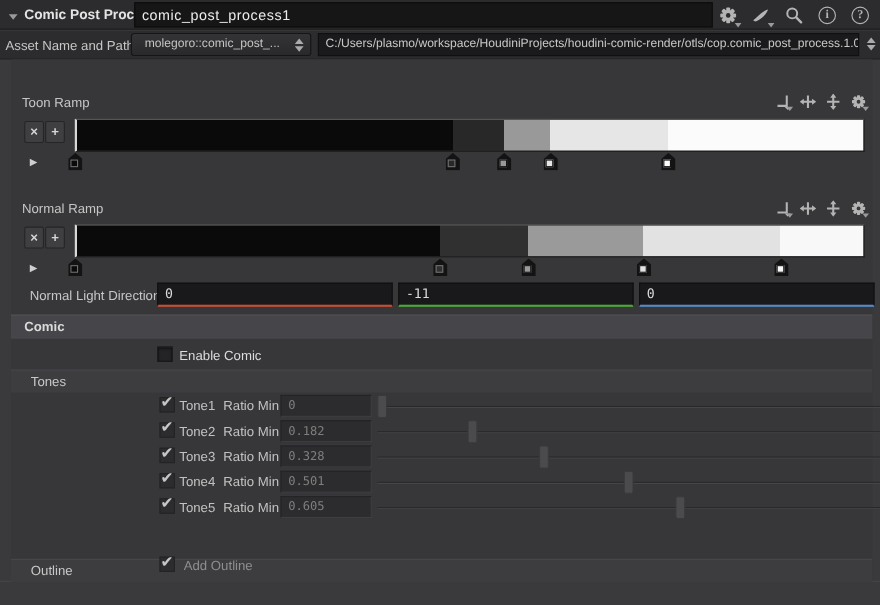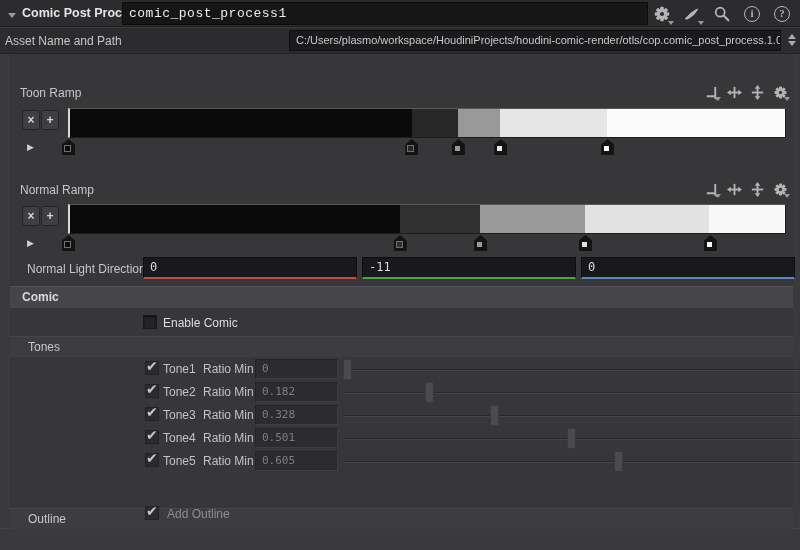--- a/index.html
+++ b/index.html
@@ -4,21 +4,21 @@
 <style>
   html,body{margin:0;padding:0;background:#222;}
   *{box-sizing:border-box;}
   .pane{position:relative;width:800px;height:550px;background:#3a3a3c;overflow:hidden;
         font-family:"Liberation Sans",sans-serif;color:#c8c8c8;font-size:12px;}
   
   .titlebar{position:absolute;left:0;top:0;width:800px;height:27px;background:#2c2c2e;border-bottom:1px solid #1d1d1d;}
   .collapse-arrow{position:absolute;left:8px;top:13px;width:0;height:0;border-left:4px solid transparent;border-right:4px solid transparent;border-top:5px solid #9a9a9a;}
   .pane-title{position:absolute;left:22px;top:6px;font-weight:bold;color:#e4e4e4;font-size:12.5px;}
   .node-name-field{position:absolute;left:122px;top:2px;width:526px;height:23px;background:#161616;border:1px solid #0d0d0d;
-        color:#ececec;font-family:Liberation Mono, monospace;font-size:13px;line-height:21px;padding:0 6px;letter-spacing:0.5px;}
+        color:#ececec;font-family:Liberation Sans, sans-serif;font-size:13px;line-height:21px;padding:0 6px;letter-spacing:0.5px;}
   .hdr-icons{position:absolute;right:8px;top:3px;height:22px;display:flex;align-items:center;gap:10px;}
   .hicon{position:relative;width:20px;height:20px;display:flex;align-items:center;justify-content:center;}
   .hicon svg{display:block;}
   .mini-caret{position:absolute;right:-2px;bottom:-1px;width:0;height:0;border-left:3px solid transparent;border-right:3px solid transparent;border-top:4px solid #9a9a9a;}
   .circle-glyph{width:16px;height:16px;border:1.6px solid #b4b4b4;border-radius:50%;color:#b4b4b4;
         font-weight:bold;font-size:11px;line-height:13px;text-align:center;font-family:"Liberation Serif",serif;}
   .assetrow{position:absolute;left:0;top:28px;width:800px;height:26px;background:#2c2c2e;border-bottom:1px solid #242426;}
   .asset-label{position:absolute;left:5px;top:6px;color:#c6c6c6;}
   .asset-dropdown{position:absolute;left:119px;top:2px;width:164px;height:21px;background:linear-gradient(#343436,#29292b);
         border:1px solid #151515;border-radius:3px;color:#c4c4c4;font-size:11px;line-height:19px;text-align:center;padding-right:16px;}
@@ -104,20 +104,27 @@
         <div class="circle-glyph">i</div>
       </div>
       <div class="hicon">
         <div class="circle-glyph">?</div>
       </div>
     </div>
   </div>
 
   <div class="assetrow">
     <div class="asset-label">Asset Name and Path</div>
+    <div class="asset-dropdown">
+      <span>molegoro::comic_post_...</span>
+      <div class="spinner dd-spin">
+          <div class="up"></div>
+          <div class="down"></div>
+        </div>
+    </div>
     <div class="asset-path">
       <span>C:/Users/plasmo/workspace/HoudiniProjects/houdini-comic-render/otls/cop.comic_post_process.1.0.h...</span>
     </div>
   </div>
   <div class="spinner path-spin">
       <div class="up"></div>
       <div class="down"></div>
     </div>
 
   <div class="content-bg"></div>

